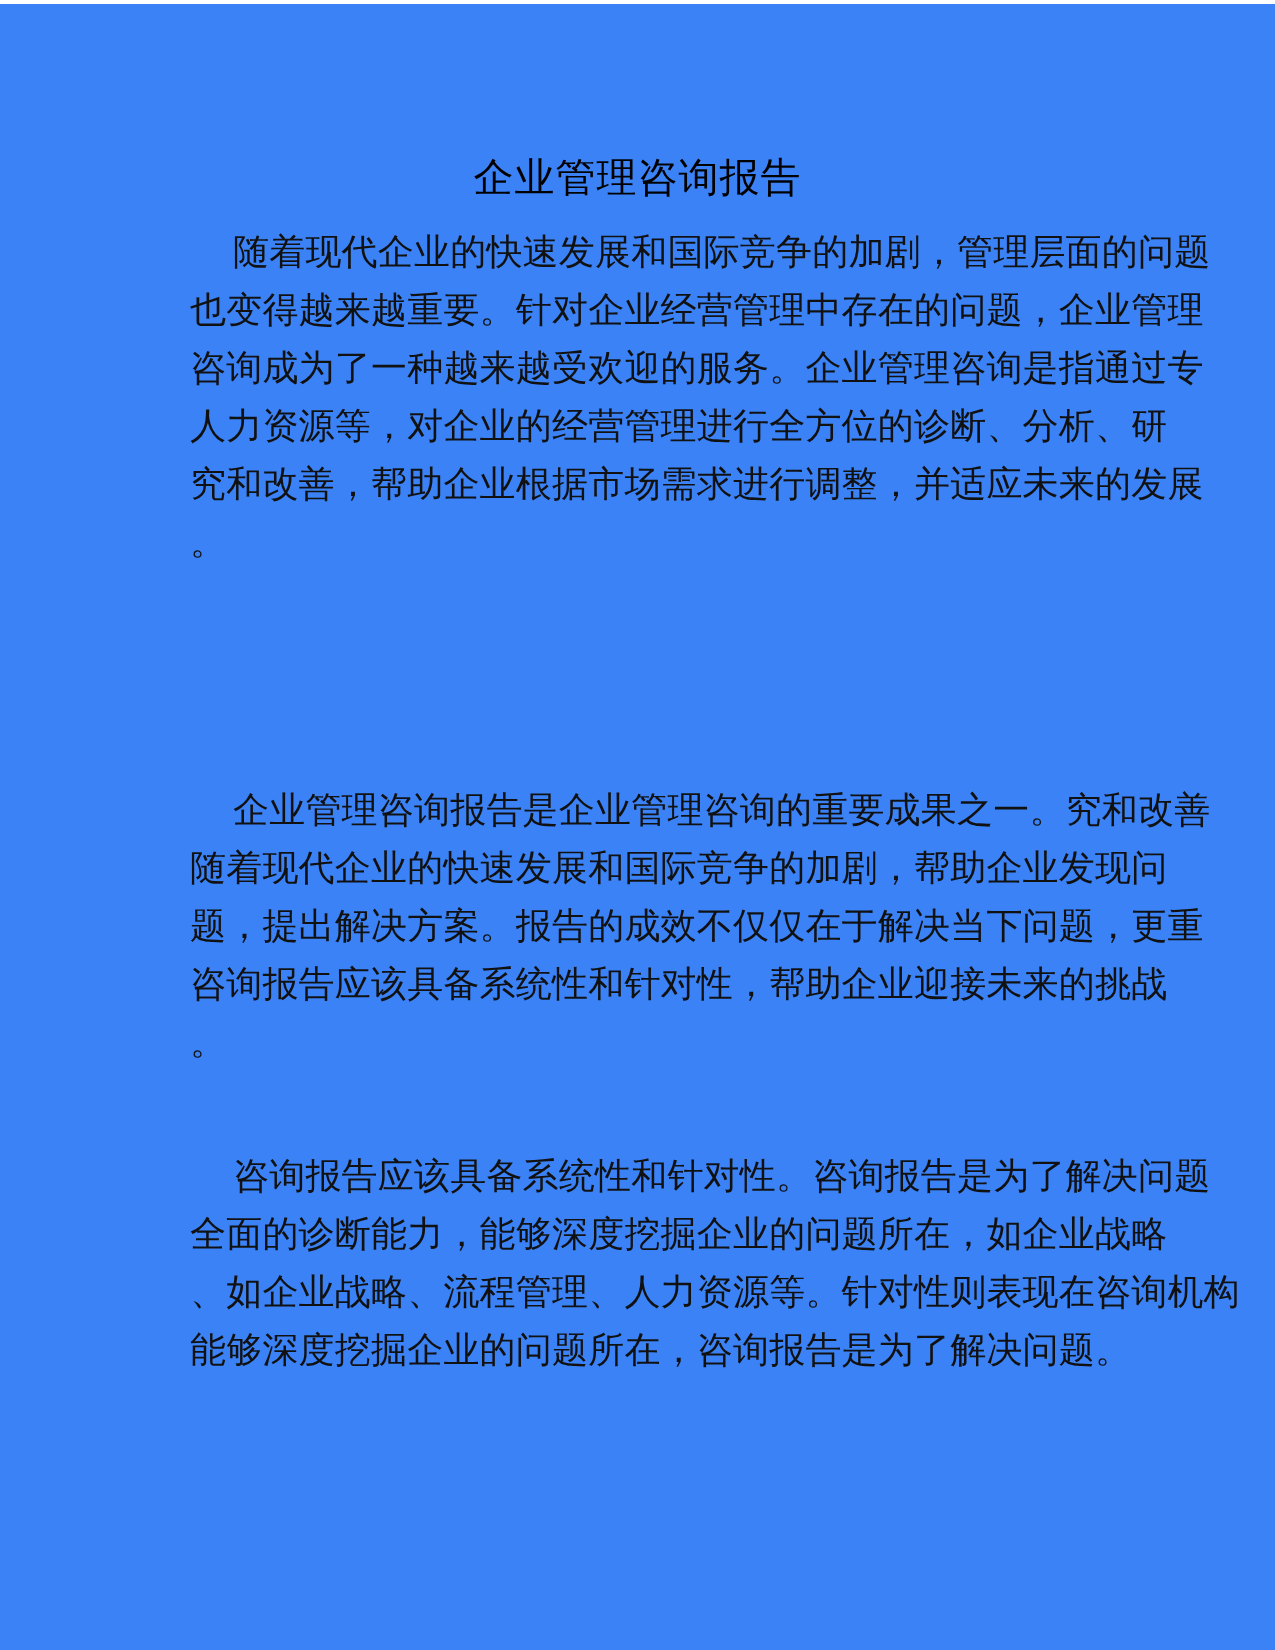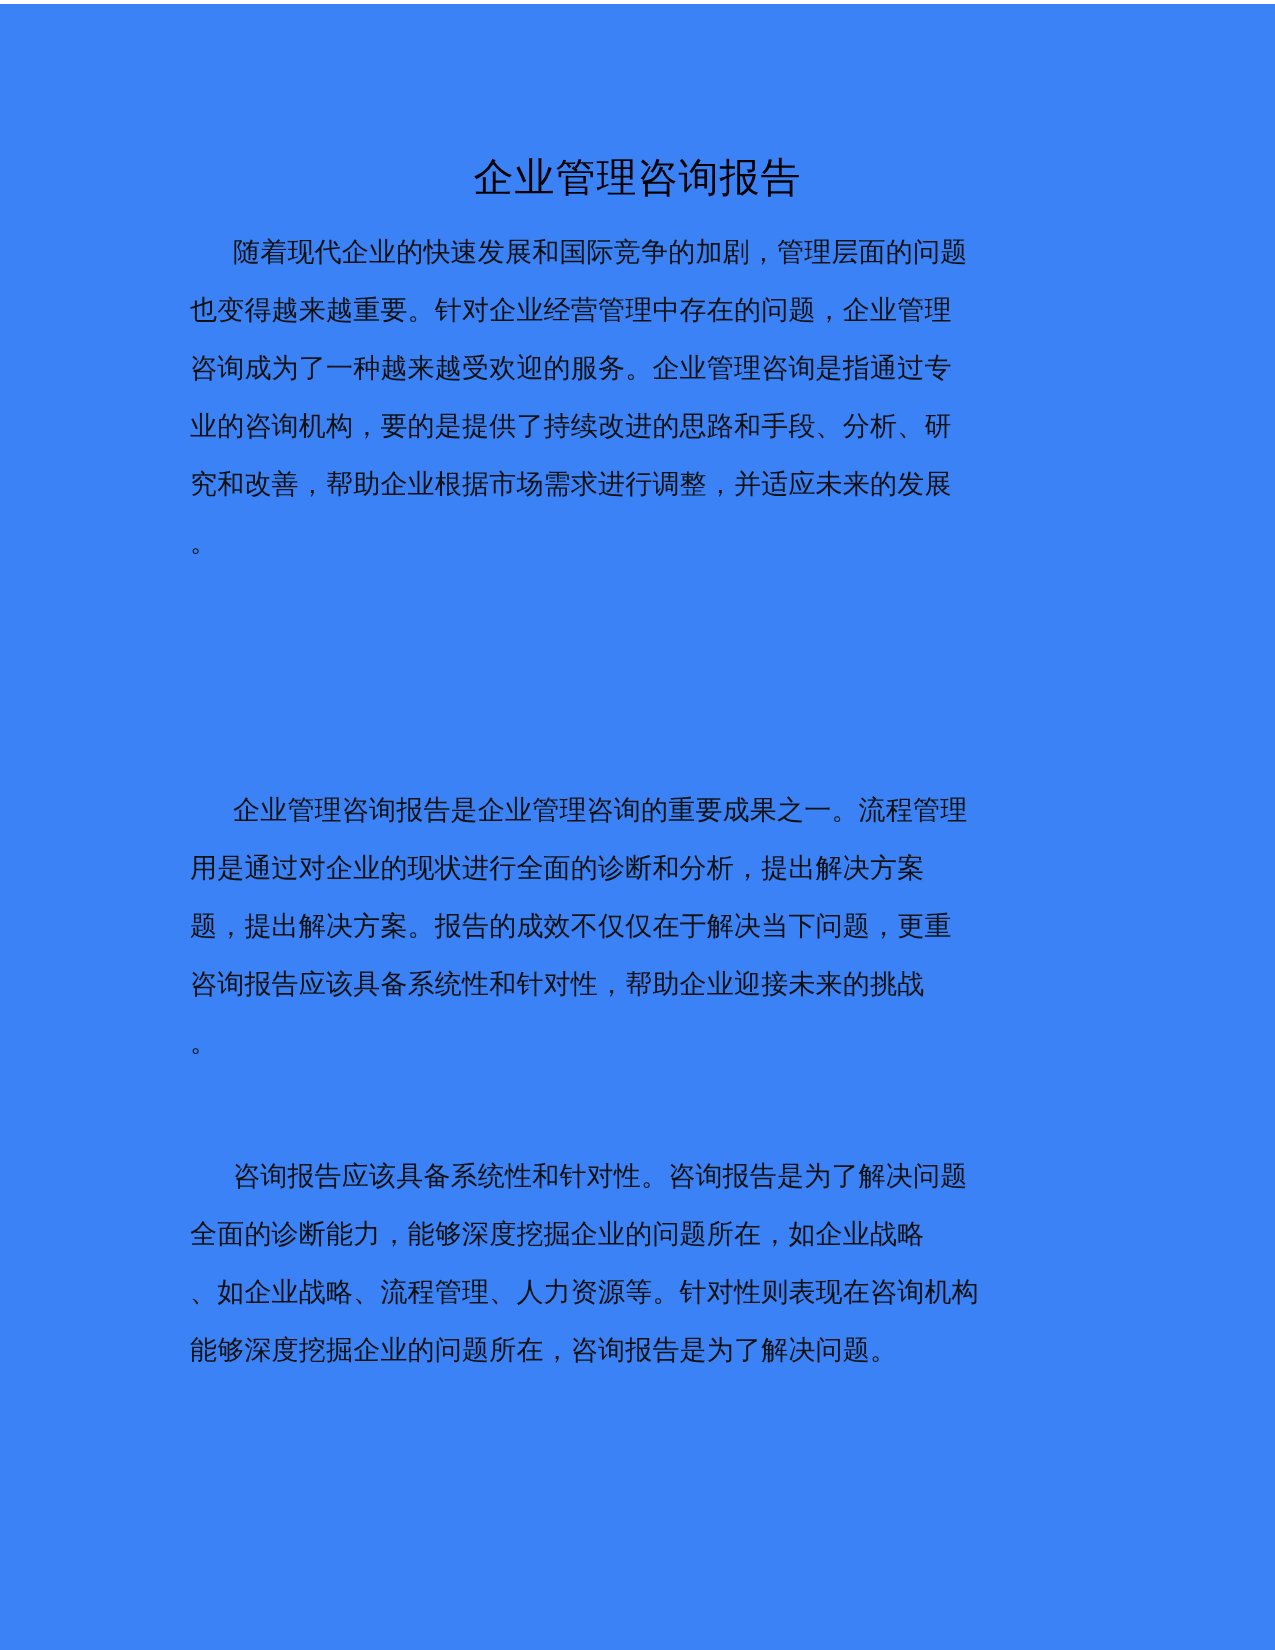--- a/index.html
+++ b/index.html
@@ -1,41 +1,41 @@
 <!DOCTYPE html>
 <html><head>
 <meta charset="utf-8">
 <style>
   html, body { margin: 0; padding: 0; background: #ffffff; }
   body { width: 1275px; height: 1650px; position: relative; overflow: hidden;
          font-family: "DejaVu Serif", "Liberation Serif", serif; color: #111111; }
   .page { position: absolute; left: 0; top: 4px; width: 1275px; height: 1650px; background: #3b82f6; }
   .title { position: absolute; left: 0; width: 1275px; top: 148px; text-align: center;
            font-size: 40px; line-height: 50px; letter-spacing: 1px; color: #000; }
-  .line { position: absolute; left: 190px; font-size: 27px; line-height: 40px;
+  .line { position: absolute; left: 190px; font-size: 36px; line-height: 40px;
           white-space: nowrap; color: #111; letter-spacing: 0.2px; }
   .indent { left: 233px; }
   .heading { left: 233px; }
 </style>
 </head>
 <body>
 
 <div class="page">
   <div class="title">企业管理咨询报告</div>
 
   <div class="line indent" style="top:228px">随着现代企业的快速发展和国际竞争的加剧，管理层面的问题</div>
   <div class="line" style="top:286px">也变得越来越重要。针对企业经营管理中存在的问题，企业管理</div>
   <div class="line" style="top:344px">咨询成为了一种越来越受欢迎的服务。企业管理咨询是指通过专</div>
-  <div class="line" style="top:402px">业的咨询机构，要的是提供了持续改进的思路和手段、分析、研</div>
+  <div class="line" style="top:402px">人力资源等，对企业的经营管理进行全方位的诊断、分析、研</div>
   <div class="line" style="top:460px">究和改善，帮助企业根据市场需求进行调整，并适应未来的发展</div>
   <div class="line" style="top:518px">。</div>
 
 
-  <div class="line indent" style="top:786px">企业管理咨询报告是企业管理咨询的重要成果之一。流程管理</div>
-  <div class="line" style="top:844px">用是通过对企业的现状进行全面的诊断和分析，提出解决方案</div>
+  <div class="line indent" style="top:786px">企业管理咨询报告是企业管理咨询的重要成果之一。究和改善</div>
+  <div class="line" style="top:844px">随着现代企业的快速发展和国际竞争的加剧，帮助企业发现问</div>
   <div class="line" style="top:902px">题，提出解决方案。报告的成效不仅仅在于解决当下问题，更重</div>
   <div class="line" style="top:960px">咨询报告应该具备系统性和针对性，帮助企业迎接未来的挑战</div>
   <div class="line" style="top:1018px">。</div>
 
   <div class="line indent" style="top:1152px">咨询报告应该具备系统性和针对性。咨询报告是为了解决问题</div>
   <div class="line" style="top:1210px">全面的诊断能力，能够深度挖掘企业的问题所在，如企业战略</div>
   <div class="line" style="top:1268px">、如企业战略、流程管理、人力资源等。针对性则表现在咨询机构</div>
   <div class="line" style="top:1326px">能够深度挖掘企业的问题所在，咨询报告是为了解决问题。</div>
 </div>
 

